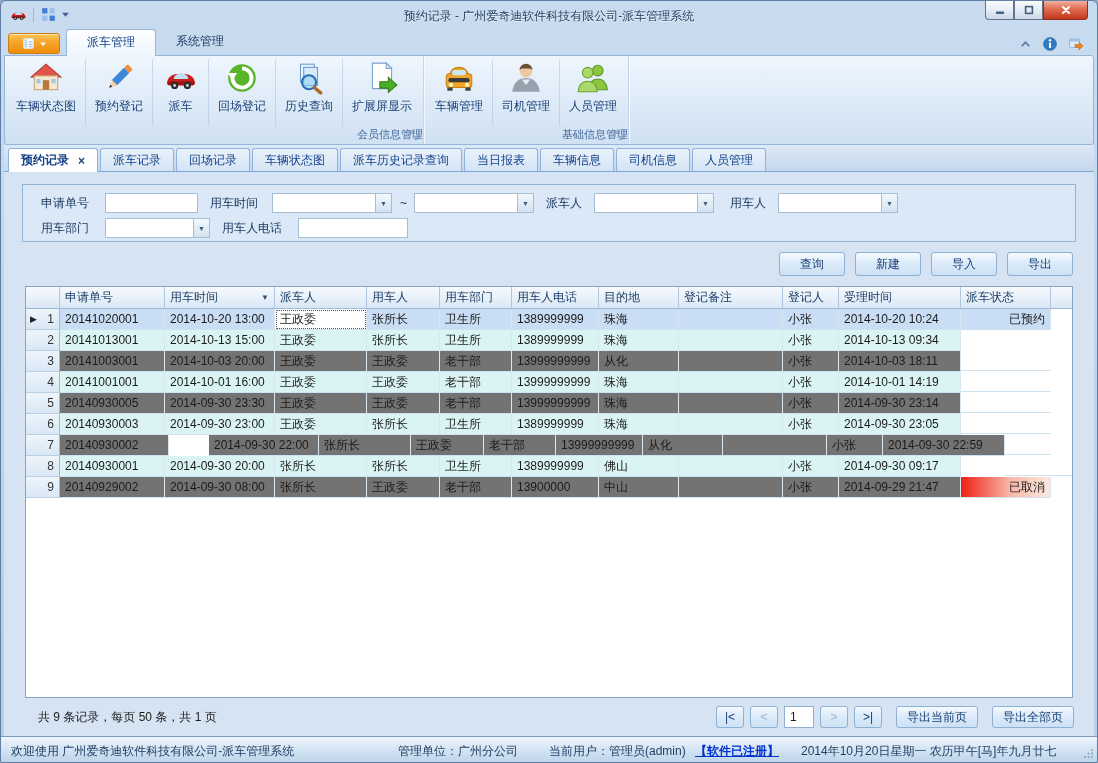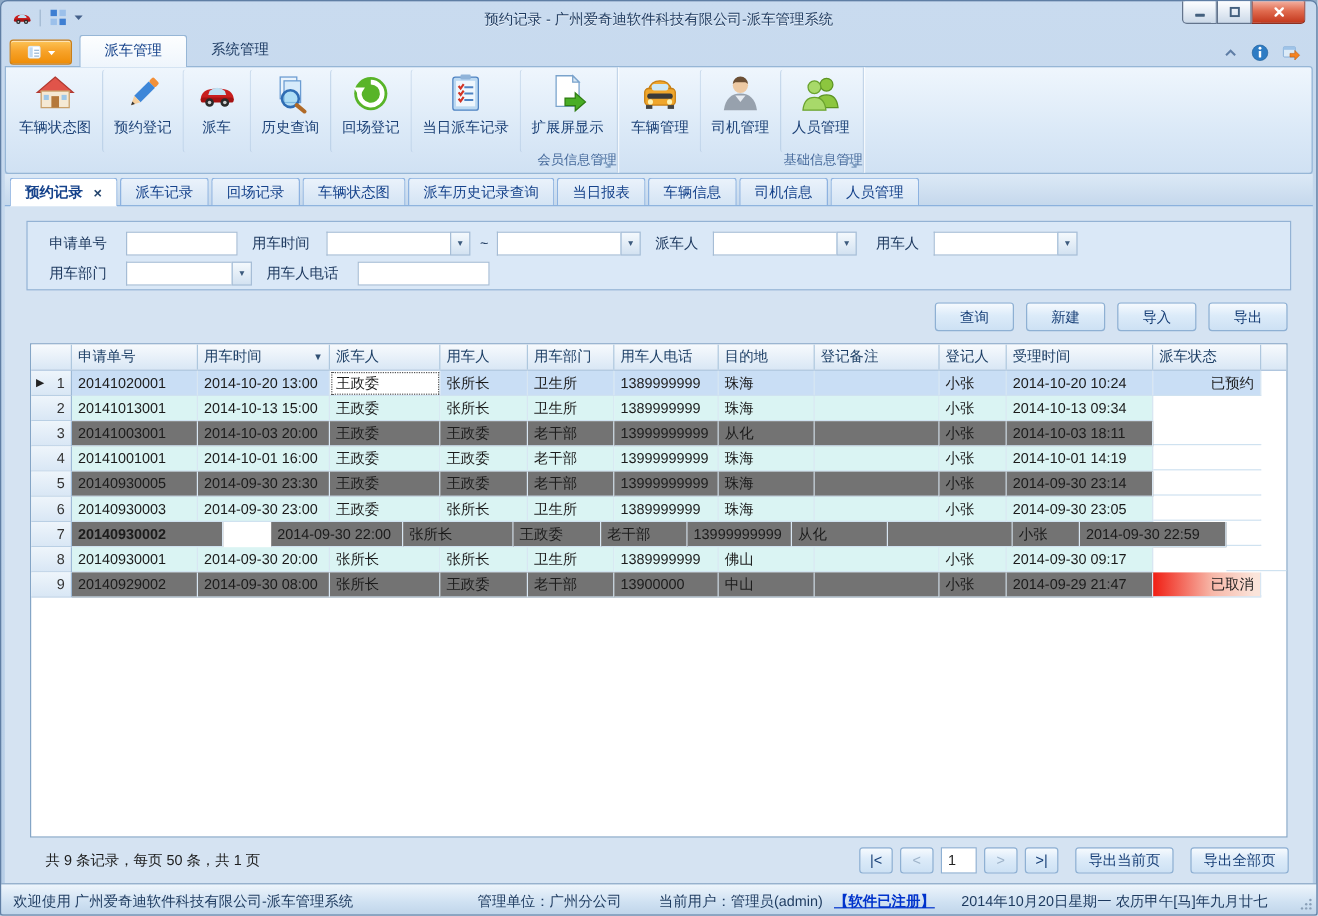--- a/index.html
+++ b/index.html
@@ -268,53 +268,37 @@
                 <circle cx="22" cy="23" r="3.4" fill="#2b2b2b"></circle>
                 <circle cx="10" cy="23" r="1.4" fill="#cfcfcf"></circle>
                 <circle cx="22" cy="23" r="1.4" fill="#cfcfcf"></circle>
               </svg>
             </span>
             <span class="rb-label">派车</span>
           </div>
           <div class="ribbon-btn">
             <span class="rb-icon">
               <svg viewBox="0 0 32 32" width="100%" height="100%">
+                <circle cx="16" cy="16" r="13" fill="#58b428"></circle>
+                <path d="M16 7 a9 9 0 1 1 -8.8 7" stroke="#fff" stroke-width="3.6" fill="none"></path>
+                <polygon points="2.6,11.2 11.4,11.2 7,18.2" fill="#fff"></polygon>
+              </svg>
+            </span>
+            <span class="rb-label">回场登记</span>
+          </div>
+          <div class="ribbon-btn">
+            <span class="rb-icon">
+              <svg viewBox="0 0 32 32" width="100%" height="100%">
                 <rect x="8" y="3" width="13" height="17" fill="#eaf4fd" stroke="#6b9cd2"></rect>
                 <rect x="11" y="6" width="13" height="17" fill="#d7ebfb" stroke="#6b9cd2"></rect>
                 <circle cx="16" cy="20" r="6.6" fill="rgba(140,210,240,.55)" stroke="#2f6db4" stroke-width="2"></circle>
                 <line x1="21" y1="25" x2="27" y2="30" stroke="#b06a28" stroke-width="3.2" stroke-linecap="round"></line>
               </svg>
             </span>
             <span class="rb-label">历史查询</span>
-          </div>
-          <div class="ribbon-btn">
-            <span class="rb-icon">
-              <svg viewBox="0 0 32 32" width="100%" height="100%">
-                <circle cx="16" cy="16" r="13" fill="#58b428"></circle>
-                <path d="M16 7 a9 9 0 1 1 -8.8 7" stroke="#fff" stroke-width="3.6" fill="none"></path>
-                <polygon points="2.6,11.2 11.4,11.2 7,18.2" fill="#fff"></polygon>
-              </svg>
-            </span>
-            <span class="rb-label">回场登记</span>
-          </div>
-          <div class="ribbon-btn">
-            <span class="rb-icon">
-              <svg viewBox="0 0 32 32" width="100%" height="100%">
-                <rect x="6" y="3" width="20" height="26" rx="2" fill="#bcd9f2" stroke="#4f83c2"></rect>
-                <rect x="8.5" y="6" width="15" height="20" fill="#eef6fd"></rect>
-                <rect x="12" y="1" width="8" height="4" rx="1" fill="#8fb3d9"></rect>
-                <line x1="15" y1="11" x2="22" y2="11" stroke="#4f83c2" stroke-width="1.6"></line>
-                <line x1="15" y1="16" x2="22" y2="16" stroke="#4f83c2" stroke-width="1.6"></line>
-                <line x1="15" y1="21" x2="22" y2="21" stroke="#4f83c2" stroke-width="1.6"></line>
-                <path d="M10.5 10 l1.6 2 2.4-3.4" stroke="#d23324" stroke-width="1.7" fill="none"></path>
-                <path d="M10.5 15 l1.6 2 2.4-3.4" stroke="#d23324" stroke-width="1.7" fill="none"></path>
-                <path d="M10.5 20 l1.6 2 2.4-3.4" stroke="#d23324" stroke-width="1.7" fill="none"></path>
-              </svg>
-            </span>
-            <span class="rb-label">当日派车记录</span>
           </div>
           <div class="ribbon-btn">
             <span class="rb-icon">
               <svg viewBox="0 0 32 32" width="100%" height="100%">
                 <path d="M7 2 h13 l5 5 v19 h-18 z" fill="#fff" stroke="#7aa3cc"></path>
                 <path d="M20 2 l5 5 h-5 z" fill="#d6e6f5" stroke="#7aa3cc"></path>
                 <polygon points="14,19.5 22,19.5 22,15.5 30,22.5 22,29.5 22,25.5 14,25.5" fill="#49ad25" stroke="#2f7d12"></polygon>
               </svg>
             </span>
             <span class="rb-label">扩展屏显示</span>
@@ -588,21 +572,21 @@
             <div class="g-c" style="width: 80px;">珠海</div>
             <div class="g-c" style="width: 104px;"></div>
             <div class="g-c" style="width: 56px;">小张</div>
             <div class="g-c" style="width: 122px;">2014-09-30 23:05</div>
             <div class="g-c cell-status status-returned" style="width: 90px;">已回场</div>
           </div>
           <div class="g-row row-cream">
             <div class="g-c g-ind" style="width: 34px;">
               <span>7</span>
             </div>
-            <div class="g-c" style="width: 126px; font-weight: bold;">20140930002</div>
+            <div class="g-c" style="width: 109px;">20140930002</div>
             <div class="g-c" style="width: 110px; margin-left: 40px;">2014-09-30 22:00</div>
             <div class="g-c" style="width: 92px;">张所长</div>
             <div class="g-c" style="width: 73px;">王政委</div>
             <div class="g-c" style="width: 72px;">老干部</div>
             <div class="g-c" style="width: 87px;">13999999999</div>
             <div class="g-c" style="width: 80px;">从化</div>
             <div class="g-c" style="width: 104px;"></div>
             <div class="g-c" style="width: 56px;">小张</div>
             <div class="g-c" style="width: 122px;">2014-09-30 22:59</div>
             <div class="g-c cell-status status-returned" style="width: 90px;">已回场</div>

